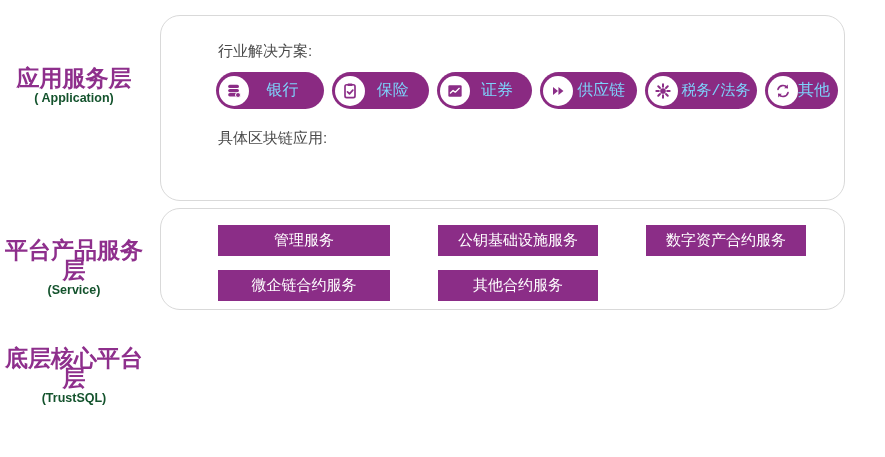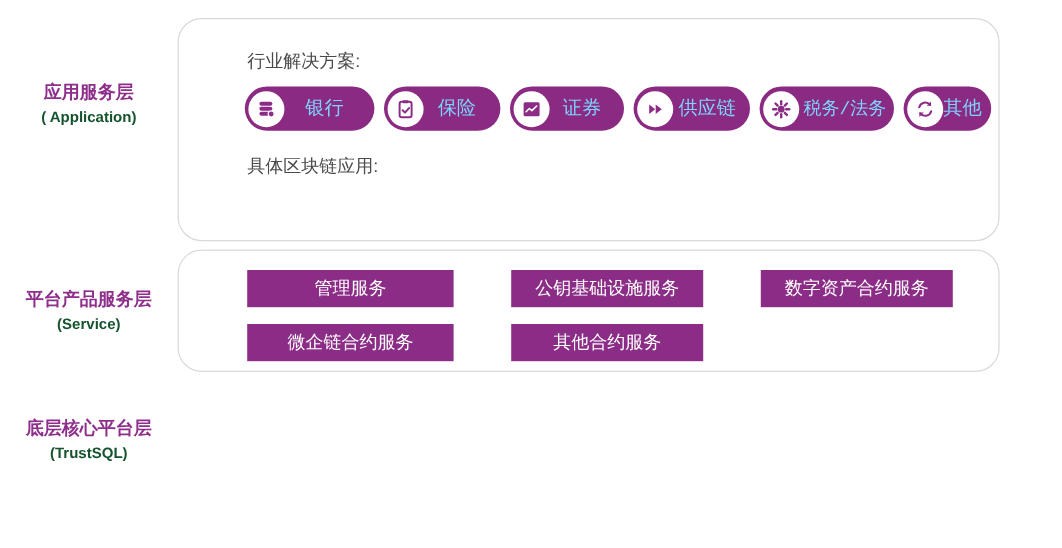--- a/index.html
+++ b/index.html
@@ -1,26 +1,26 @@
 <!DOCTYPE html>
 <html><head>
 <meta charset="utf-8">
 <style>
   html,body{margin:0;padding:0;background:#fff;}
   body{font-family:"Liberation Sans","DejaVu Sans",sans-serif;}
   .canvas{position:relative;width:885px;height:457px;background:#fff;overflow:hidden;}
 
-  .section{position:absolute;left:148px;width:685px;background:#fff;
+  .section{position:absolute;left:160px;width:685px;background:#fff;
     border:1px solid #d9d9d9;border-radius:20px;box-sizing:border-box;}
   .section1{top:15px;height:186px;}
   .section2{top:208px;height:102px;}
   .section3{top:318px;height:105px;}
 
   .layer-label{position:absolute;left:0;width:148px;text-align:center;}
-  .layer-label .zh{font-size:15px;font-weight:bold;color:#8e2f8c;line-height:20px;}
+  .layer-label .zh{font-size:23px;font-weight:bold;color:#8e2f8c;line-height:20px;}
   .layer-label .en{font-size:12.5px;font-weight:bold;color:#14532d;line-height:16px;margin-top:2px;}
   .label1{top:68px;}
   .label2{top:240px;}
   .label3{top:348px;}
 
   .sec-heading{position:absolute;left:57px;font-size:15px;color:#4a4a4a;}
   .h-solutions{top:26px;}
   .h-apps{top:113px;}
 
   .pills{position:absolute;top:56px;left:55px;width:622px;display:flex;gap:8px;}

